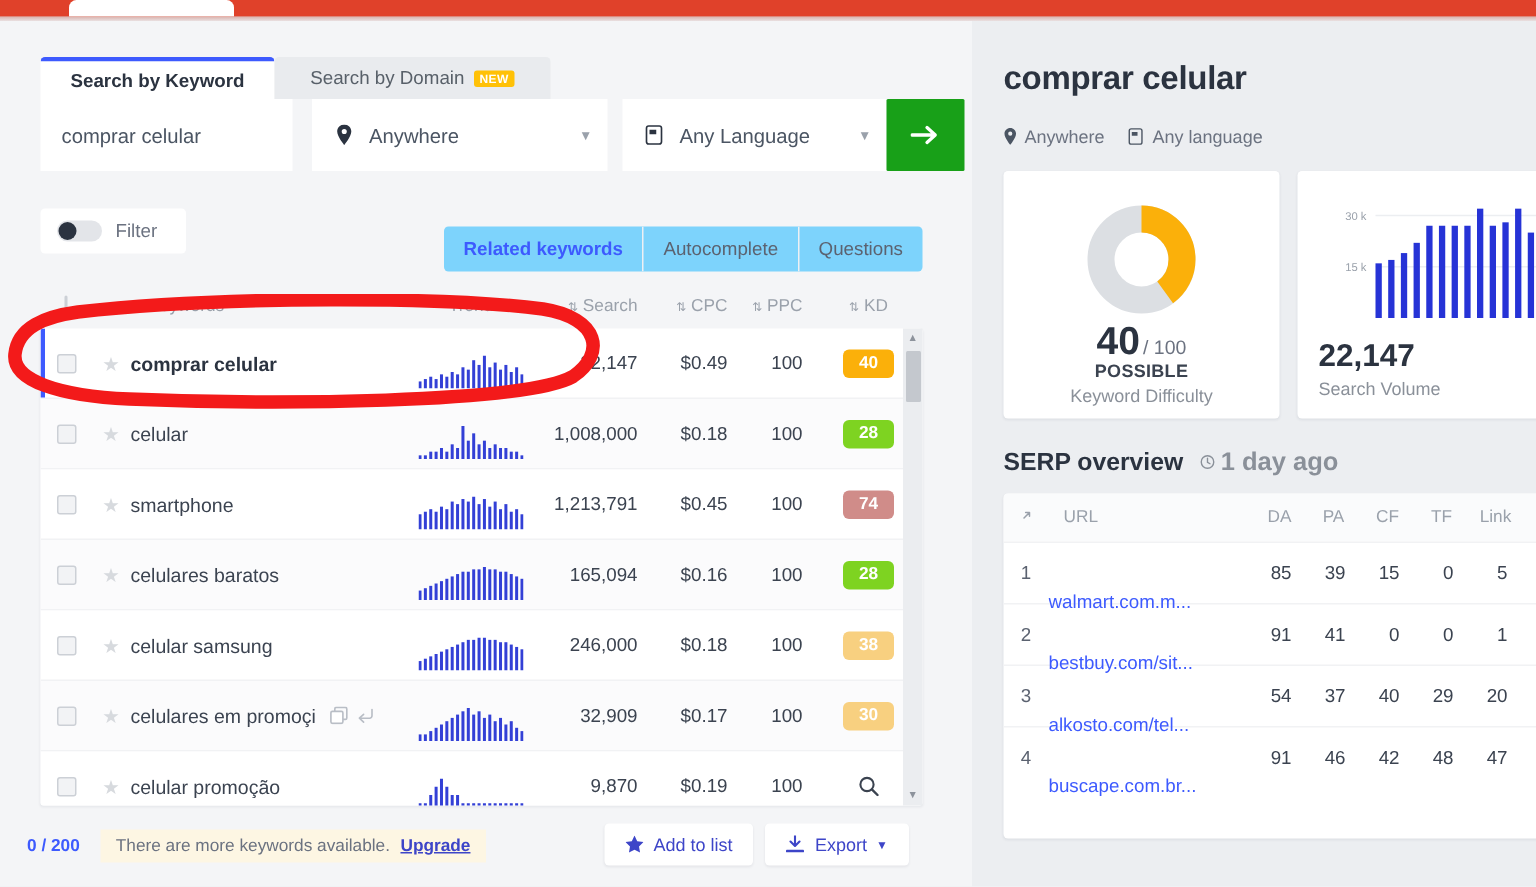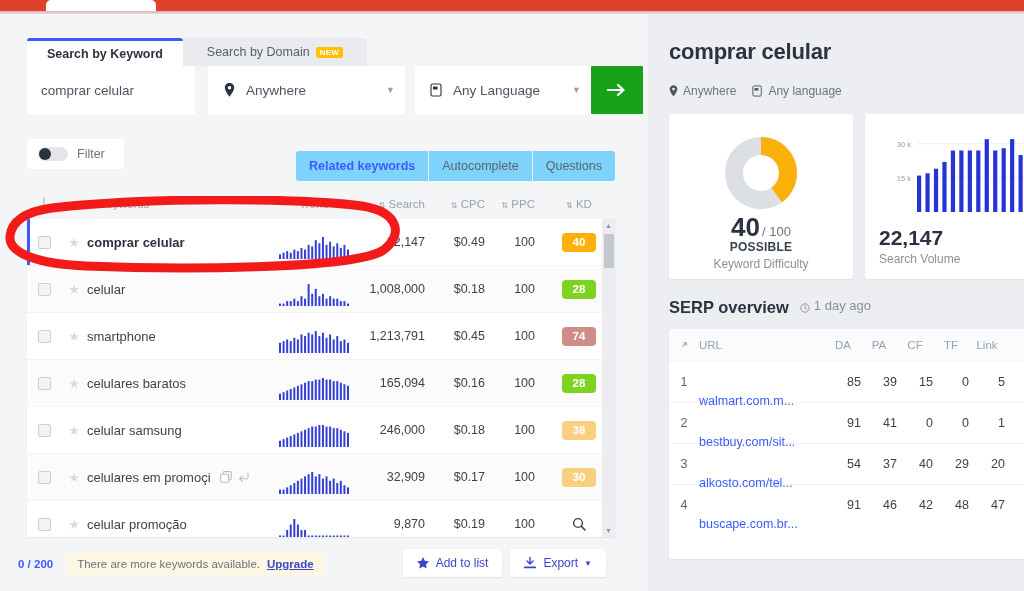--- a/index.html
+++ b/index.html
@@ -129,32 +129,32 @@
   .kd-num i{font-style:normal;font-size:13px;color:#6b7280;margin-left:2px;}
   .kd-state{position:absolute;left:0;right:0;top:126px;text-align:center;font-size:12px;font-weight:bold;color:#3b4350;letter-spacing:.2px;}
   .kd-lab{position:absolute;left:0;right:0;top:143px;text-align:center;font-size:12px;color:#8a9099;}
 
   .sv-chart{position:absolute;left:10px;top:10px;width:190px;height:95px;}
   .sv-num{position:absolute;left:14px;top:112px;font-size:21px;font-weight:bold;color:#2b3340;}
   .sv-lab{position:absolute;left:14px;top:138px;font-size:12px;color:#8a9099;}
 
   .serp-h{position:absolute;left:21px;top:284px;display:flex;align-items:baseline;}
   .serp-h b{font-size:16.5px;color:#2b3340;}
-  .serp-h em{font-style:normal;font-size:13px;color:#8a9099;margin-left:11px;display:inline-flex;align-items:flex-end;}
+  .serp-h em{font-style:normal;font-size:17px;color:#8a9099;margin-left:11px;display:inline-flex;align-items:center;font-weight:bold;}
   .serp-h em span{margin-left:4px;}
 
   .serp{position:absolute;left:21px;top:315px;width:370px;height:230px;background:#fff;border-radius:3px;
       box-shadow:0 1px 2px rgba(20,30,50,.07);overflow:hidden;}
   .serp-head{height:32px;display:flex;align-items:center;font-size:11.5px;color:#9aa1ab;background:#fafbfc;}
   .serp-row{height:40px;display:flex;align-items:center;border-top:1px solid #f1f2f4;font-size:12.5px;color:#3b4350;}
   .sc-pos{width:30px;text-align:center;flex:0 0 auto;color:#5b6270;}
   .sc-url{width:126px;flex:0 0 auto;color:#3d5afe;white-space:nowrap;overflow:hidden;margin-top:38px;}
   .sc-n{width:36px;flex:0 0 auto;text-align:right;}
   .sh-pos{width:30px;text-align:center;flex:0 0 auto;}
-  .sh-url{width:126px;flex:0 0 auto;}
+  .sh-url{width:126px;flex:0 0 auto;margin-left:10px;}
   .sh-n{width:36px;flex:0 0 auto;text-align:center;}
 
   
   .annot{position:absolute;left:0;top:196px;width:420px;height:78px;pointer-events:none;}
 </style>
 </head>
 <body>
 
 <div class="app">
 

